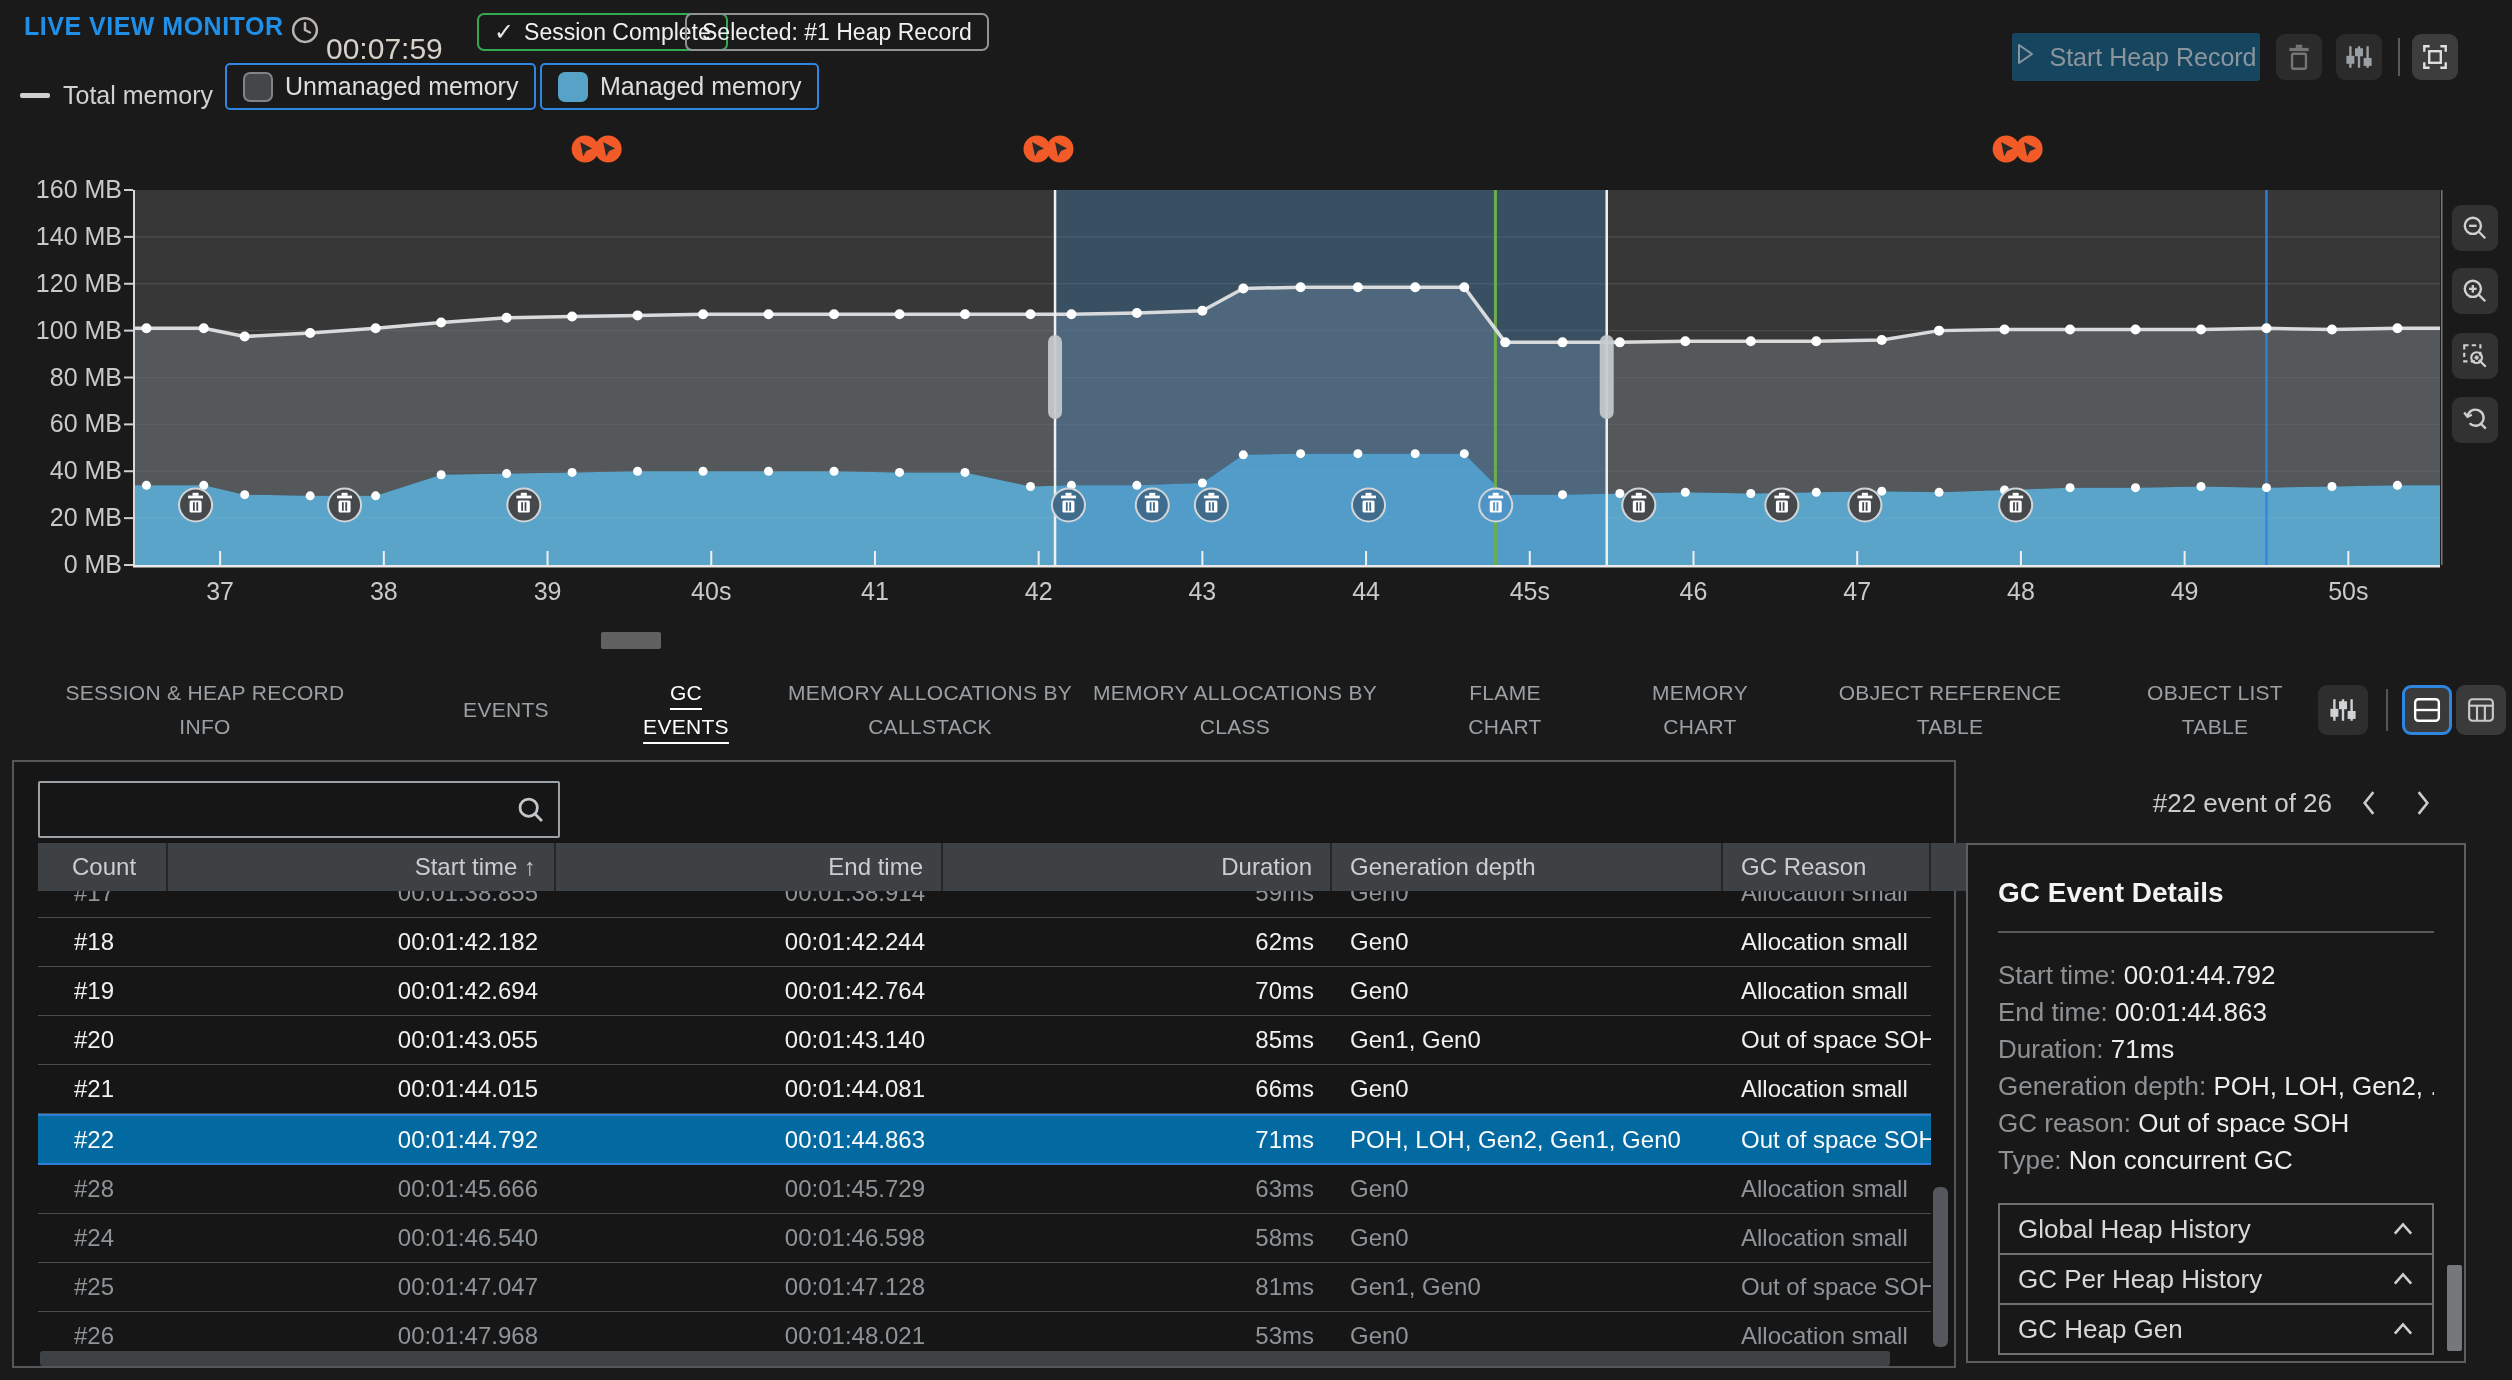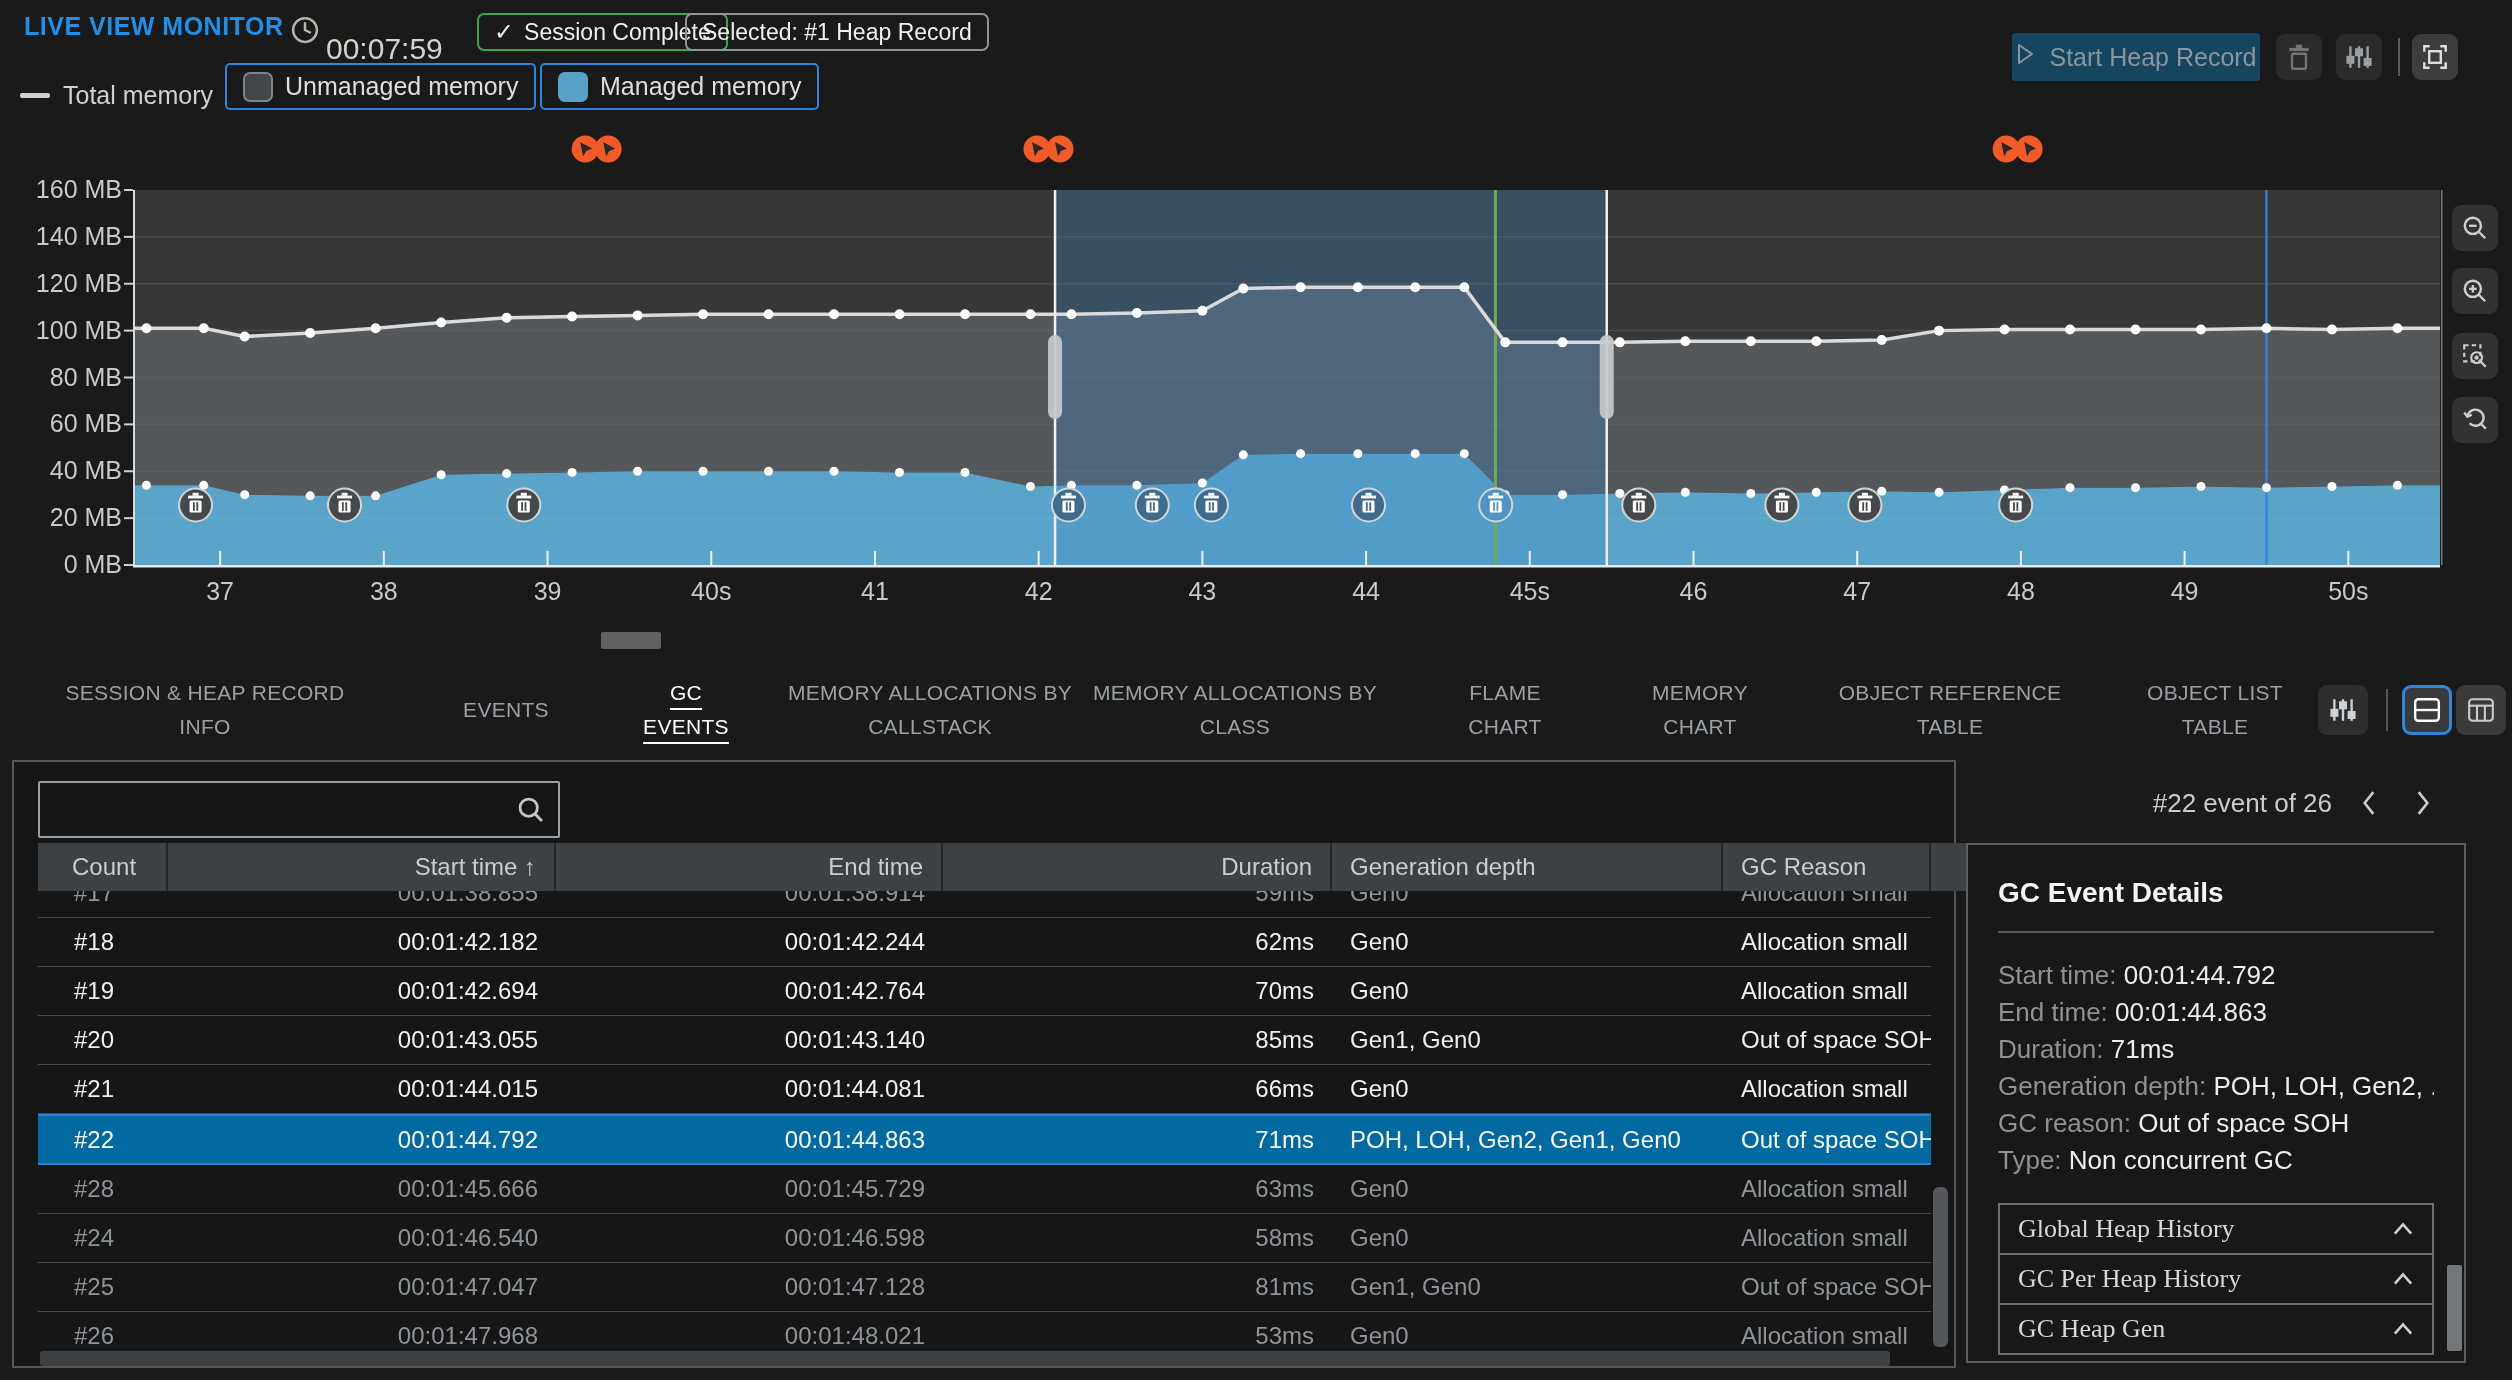--- a/index.html
+++ b/index.html
@@ -83,21 +83,21 @@
   .nav-btn{display:flex;align-items:center;justify-content:center;width:34px;height:34px;cursor:pointer;}
   #details-card{position:absolute;left:1966px;top:843px;width:500px;height:520px;background:#181818;
                 border:2px solid #5c5f62;box-sizing:border-box;padding:26px 30px;}
   #details-title{font-size:28px;font-weight:bold;color:#f3f4f5;margin-top:6px;}
   #details-divider{height:2px;background:#565a5d;margin:22px 0 24px;}
   .field{font-size:26px;line-height:37px;white-space:nowrap;overflow:hidden;}
   .flabel{color:#8f9295;} .fvalue{color:#ededee;}
   #accordions{margin-top:24px;}
   .acc{height:52px;border:2px solid #6e7174;margin-top:-2px;display:flex;align-items:center;
        justify-content:space-between;padding:0 18px;font-size:26px;color:#d6d8da;
-       box-sizing:border-box;cursor:pointer;font-family:Liberation Serif, serif;}
+       box-sizing:border-box;cursor:pointer;}
   .acc:first-child{margin-top:0;}
   #card-scroll-thumb{position:absolute;right:2px;top:420px;width:15px;height:86px;background:#74787b;border-radius:2px;}
 </style>
 </head>
 <body>
 
 <div id="app">
 
   <div id="page-title">LIVE VIEW MONITOR</div>
   <span id="clock">

